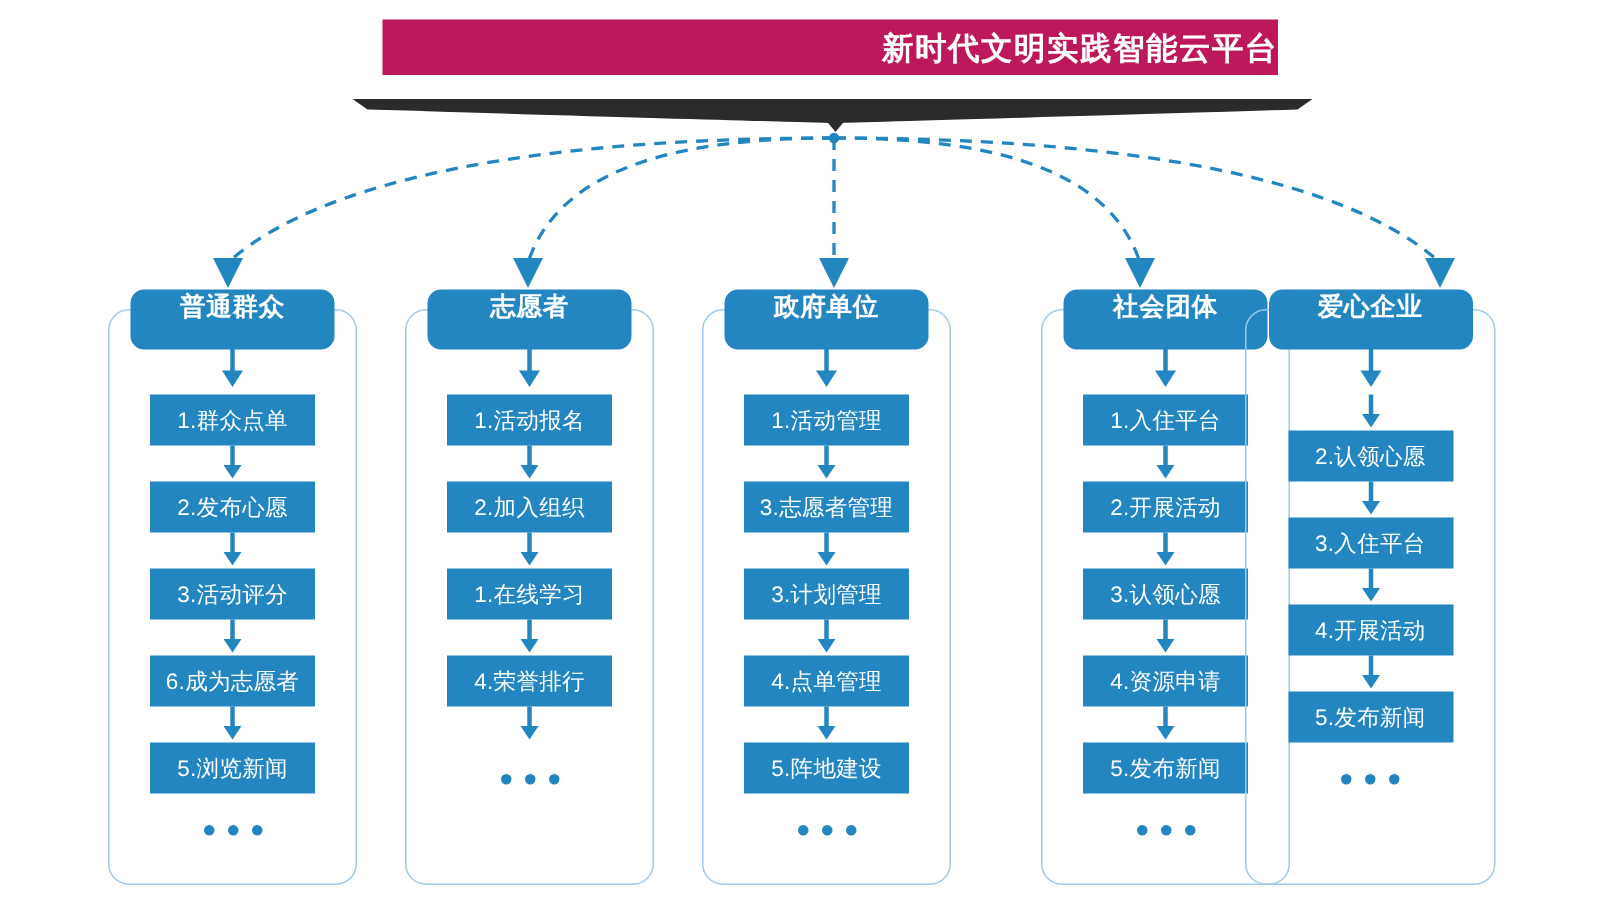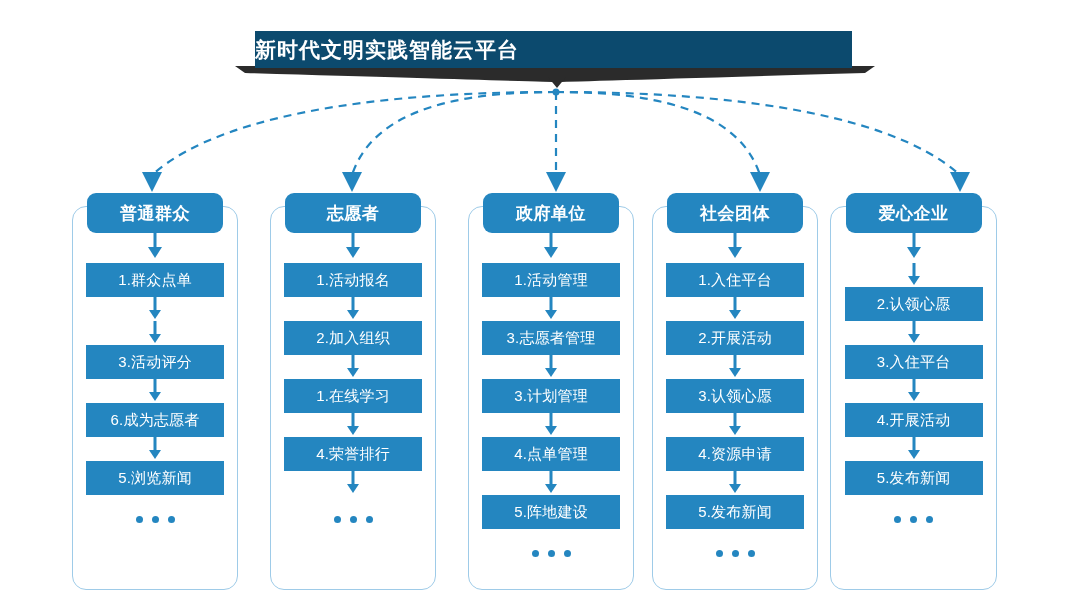--- a/index.html
+++ b/index.html
@@ -13,27 +13,27 @@
     position: relative;
     overflow: hidden;
     font-family: "Liberation Sans", "DejaVu Sans", sans-serif;
     color: #ffffff;
   }
 
   
   #title-banner {
     position: absolute;
     left: 255px;
-    top: 31px;
+    top: 13px;
     width: 597px;
     height: 37px;
-    background: #0c4a6e;
+    background: #be185d;
     display: flex;
     align-items: center;
-    justify-content: flex-start;
+    justify-content: flex-end;
     z-index: 5;
   }
   #title-banner .title-text {
     font-size: 21px;
     font-weight: bold;
     letter-spacing: 1px;
     color: #ffffff;
     white-space: nowrap;
   }
   #title-shadow-svg {
@@ -64,34 +64,33 @@
     height: 384px;
     border: 1.4px solid #9ecbe8;
     border-radius: 14px;
     box-sizing: border-box;
     background: transparent;
     z-index: 2;
   }
   .col-0 { left: 72px; }
   .col-1 { left: 270px; }
   .col-2 { left: 468px; }
-  .col-3 { left: 652px; }
+  .col-3 { left: 694px; }
   .col-4 { left: 830px; width: 167px; }
 
   .col-header {
     position: absolute;
     left: 50%;
     transform: translateX(-50%);
     top: -14px;
     width: 136px;
     height: 40px;
     background: #2486c0;
     border-radius: 9px;
     display: flex;
-    align-items: center;
     justify-content: center;
     z-index: 3;
   }
   .col-header .hdr-text {
     font-size: 17px;
     font-weight: bold;
     color: #ffffff;
     letter-spacing: 0.5px;
     white-space: nowrap;
   }
@@ -108,21 +107,21 @@
   }
 
   
   .header-gap {
     height: 56px;
     width: 2px;
     position: relative;
   }
 
   .item-box {
-    width: 138px;
+    width: 110px;
     height: 34px;
     background: #2486c0;
     display: flex;
     align-items: center;
     justify-content: center;
     flex: none;
   }
   .item-box .item-text {
     font-size: 15px;
     color: #ffffff;
@@ -231,20 +230,23 @@
       <div class="shaft"></div>
       <div class="head"></div>
     </div>
     <div class="item-box">
         <span class="item-text">1.群众点单</span>
       </div>
     <div class="arrow-gap">
         <div class="shaft"></div>
         <div class="head"></div>
       </div>
+    <div class="item-box">
+        <span class="item-text">2.发布心愿</span>
+      </div>
     <div class="arrow-gap">
         <div class="shaft"></div>
         <div class="head"></div>
       </div>
     <div class="item-box">
         <span class="item-text">3.活动评分</span>
       </div>
     <div class="arrow-gap">
         <div class="shaft"></div>
         <div class="head"></div>

